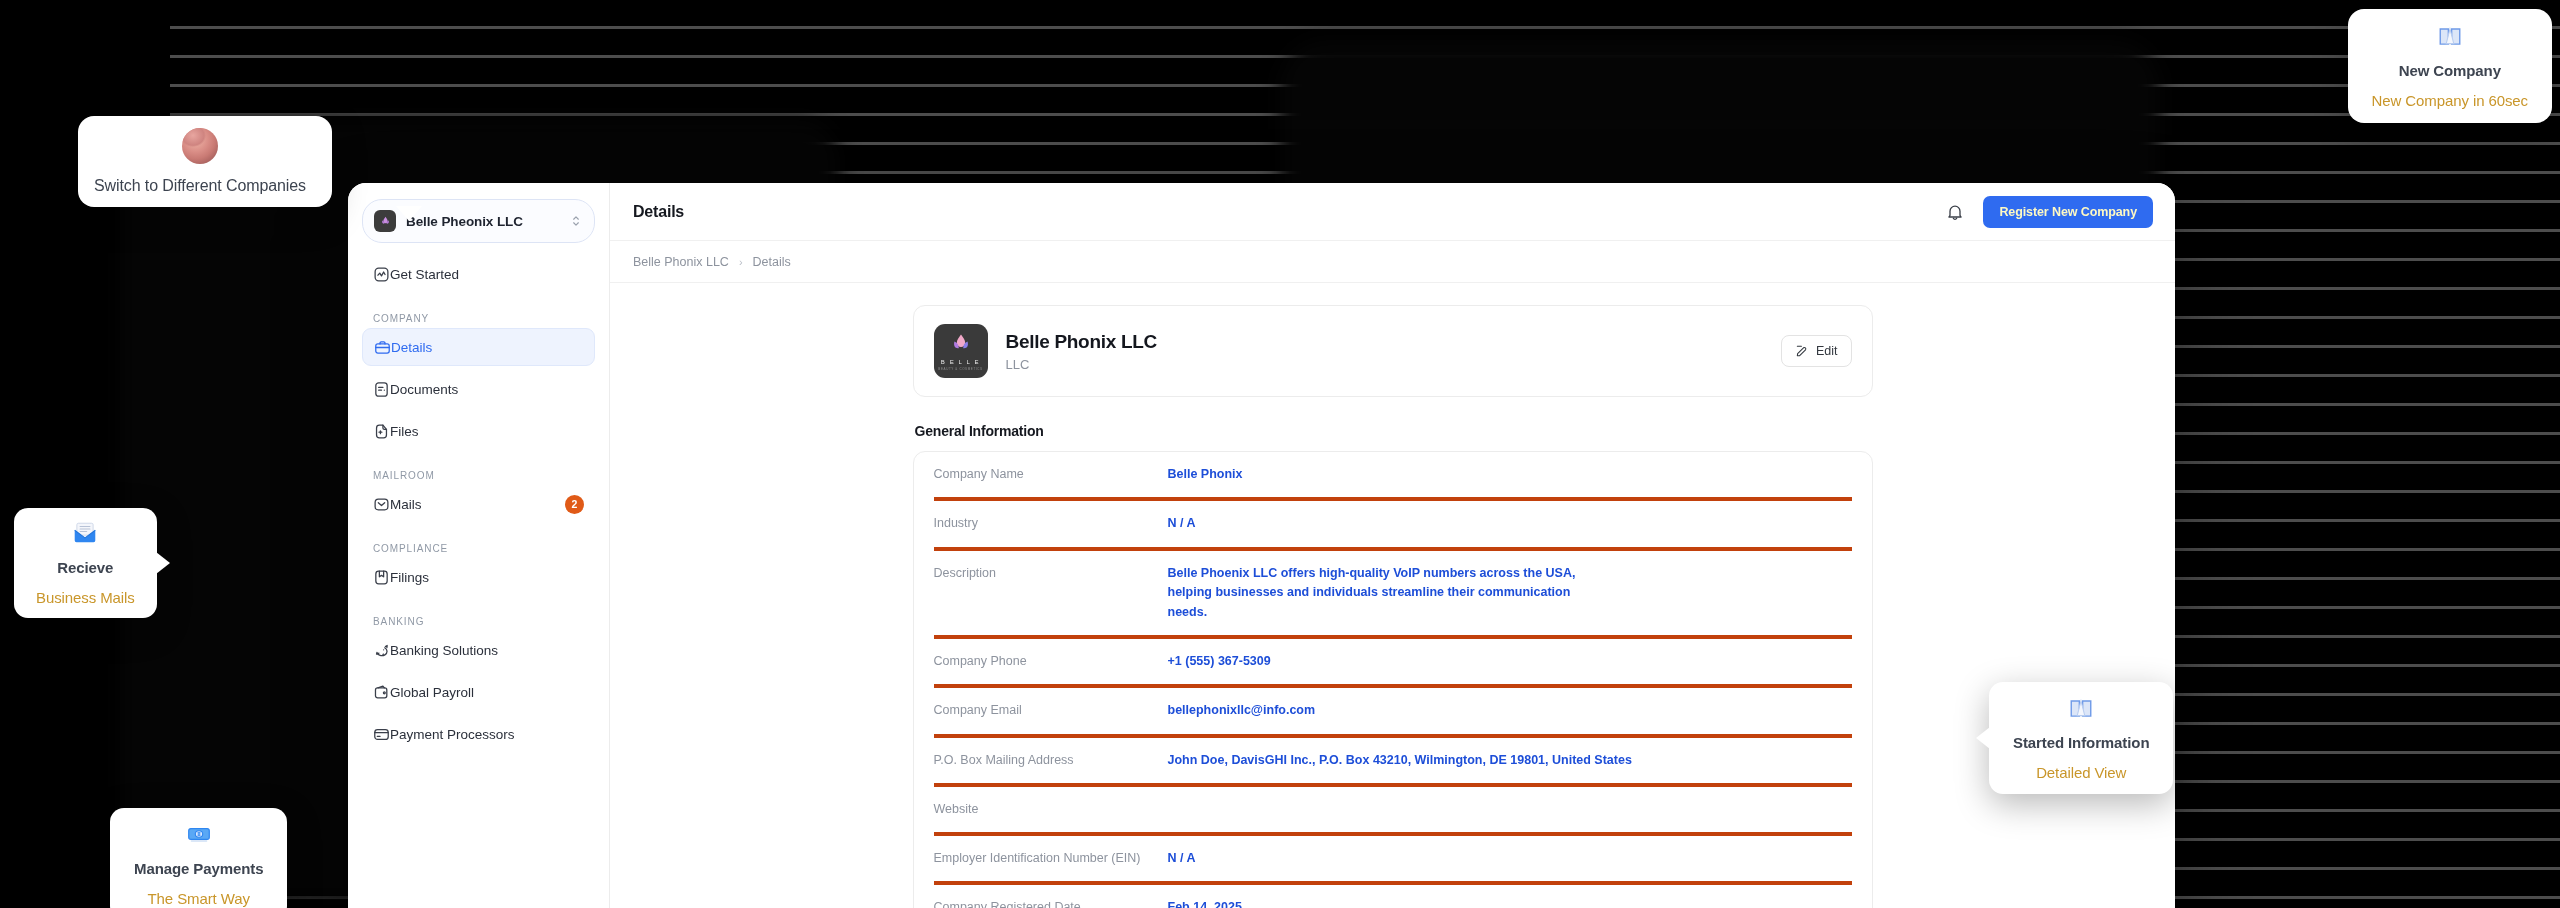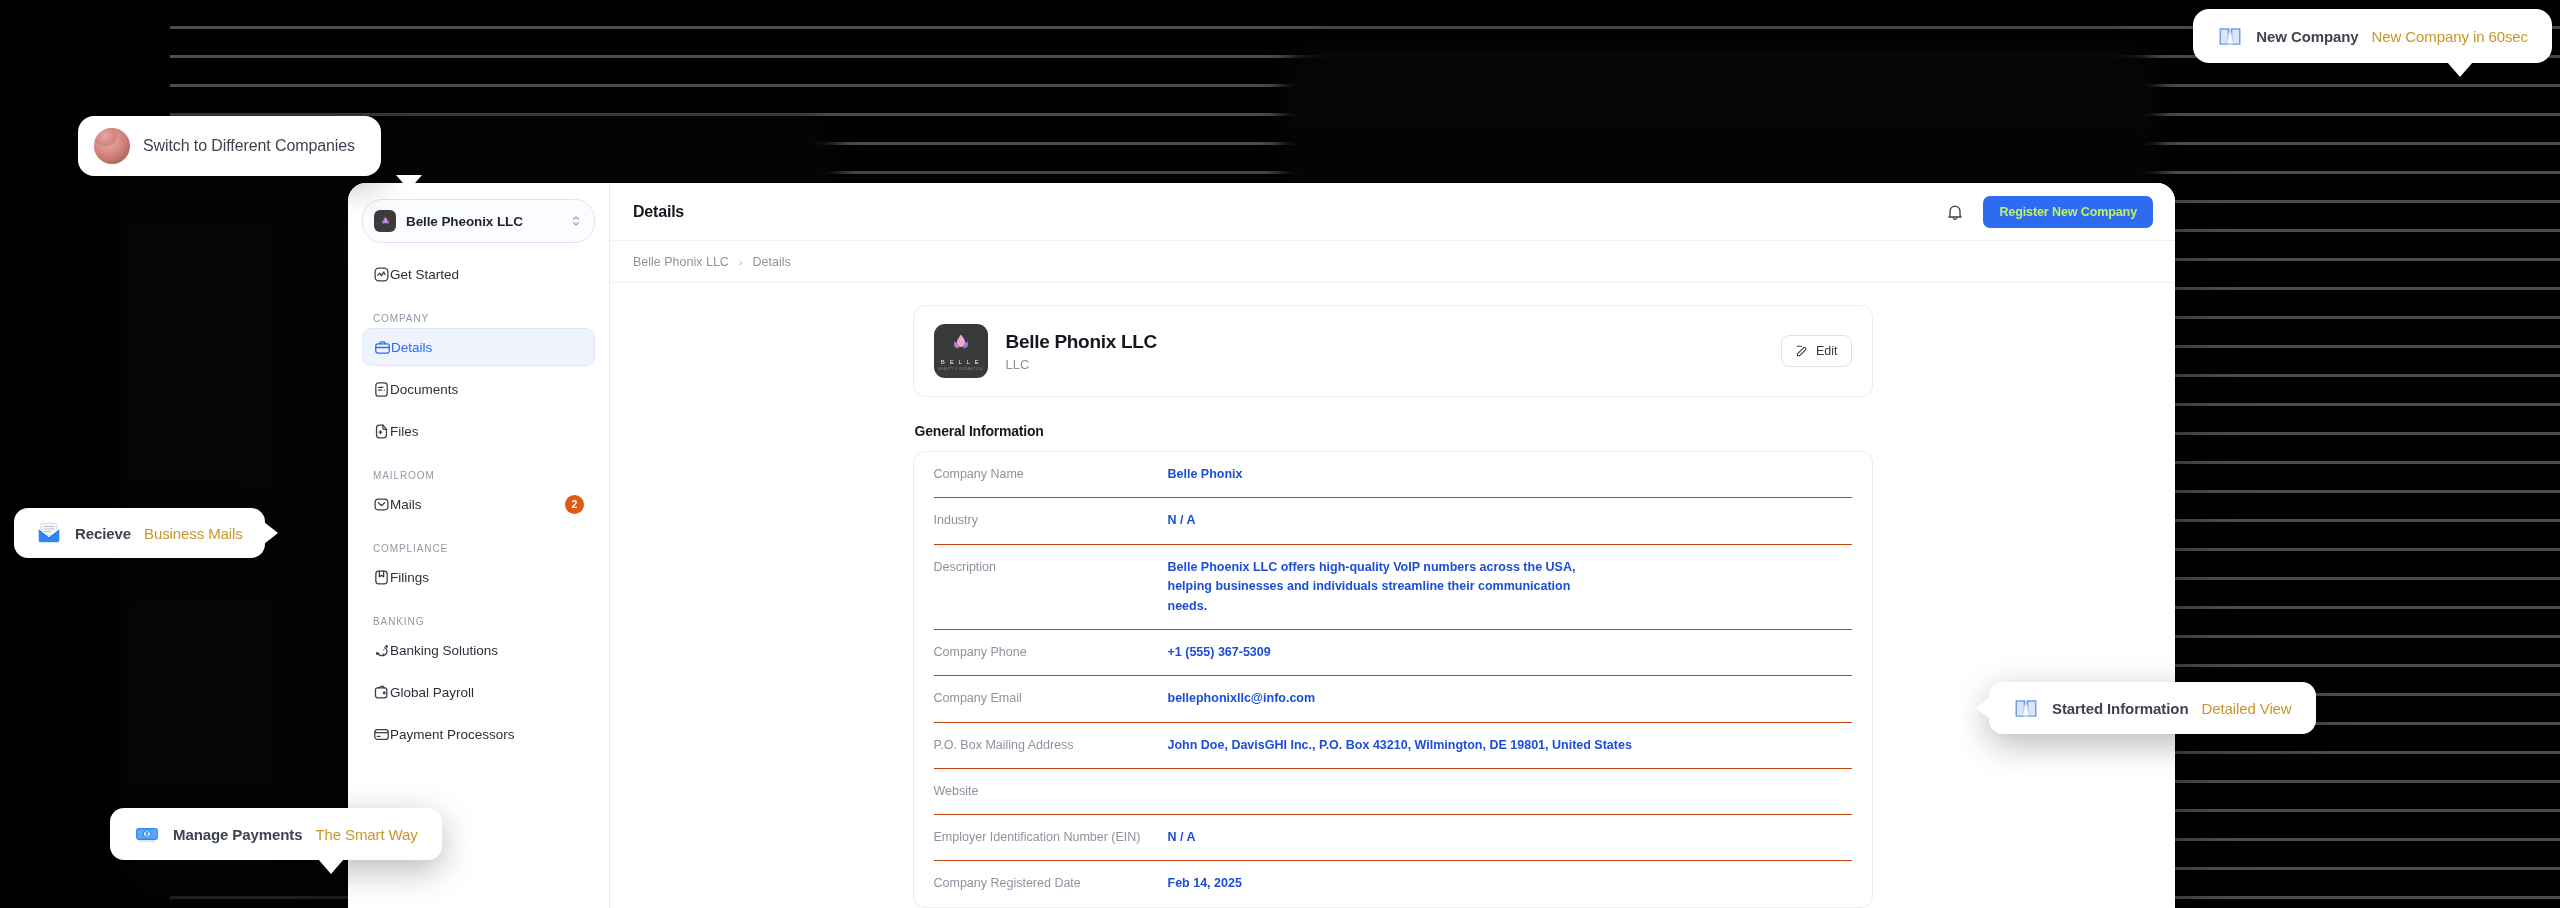--- a/index.html
+++ b/index.html
@@ -95,21 +95,21 @@
   .topbar {
     height: 58px; flex: 0 0 58px;
     display: flex; align-items: center; justify-content: space-between;
     padding: 0 22px 0 23px;
     border-bottom: 1px solid #f0f0f0;
   }
   .topbar-title { font-size: 16px; font-weight: 600; color: #15181f; letter-spacing: -.2px; }
   .topbar-right { display:flex; align-items:center; gap: 18px; }
   .bell { width: 20px; height: 20px; color: #3b4049; cursor:pointer; display:block; }
   .btn-primary {
-    background: #2f6bf0; color: #bef264; border: none;
+    background: #2f6bf0; color: #fef9c3; border: none;
     height: 32px; padding: 0 16px; border-radius: 7px;
     font-size: 12.5px; font-weight: 600; cursor: pointer;
     font-family: "Liberation Sans", sans-serif;
     letter-spacing: -.1px;
   }
   .crumbbar {
     height: 42px; flex: 0 0 42px;
     display:flex; align-items:center; gap: 10px;
     padding: 0 23px; border-bottom: 1px solid #f0f0f0;
     font-size: 12.5px; color: #8d939e;
@@ -139,34 +139,35 @@
     display:flex; align-items:center; gap:7px;
     height: 32px; padding: 0 13px; border-radius: 8px;
     border: 1px solid #e3e3e3; background: #fff;
     font-size: 12.5px; color: #33383f; cursor: pointer;
     font-family: "Liberation Sans", sans-serif;
   }
   .btn-ghost svg { width: 14px; height: 14px; display:block; }
 
   .section-title { font-size: 14px; font-weight: 600; color: #15181f; margin: 26px 0 12px 2px; letter-spacing:-.2px;}
   .info-card { border: 1px solid #ececec; border-radius: 12px; background: #fff; padding: 0 20px; }
-  .info-row { display: flex; align-items: flex-start; padding: 13px 0; border-bottom: 1px solid #c2410c; }
+  .info-row { display: flex; align-items: flex-start; padding: 13px 0; border-bottom: 4px solid #c2410c; }
   .info-row:last-child { border-bottom: none; }
   .info-label { flex: 0 0 210px; font-size: 12.5px; color: #8d939e; line-height: 1.5; }
   .info-value { flex: 1; font-size: 12.5px; color: #1d4ed8; font-weight: 600; line-height: 1.55; padding-left: 24px; }
 
   
   .callout {
     position: absolute;
     background: #fff;
     border-radius: 14px;
     display: flex; align-items: center; gap: 13px;
     padding: 13px 22px;
     box-shadow: 0 10px 34px rgba(0,0,0,.28);
     white-space: nowrap;
+    flex-direction: column;
   }
   .callout .c-title { font-size: 15px; font-weight: 700; color: #3d4450; letter-spacing:-.1px; }
   .callout .c-sub  { font-size: 15px; font-weight: 400; color: #c9962a; letter-spacing:-.1px; }
   .callout .c-plain{ font-size: 16px; font-weight: 400; color: #3d4450; letter-spacing:-.1px; }
   .callout .c-ico  { width: 26px; height: 26px; flex: 0 0 26px; display:block; }
   .tail {
     position: absolute; width: 0; height: 0;
   }
   .tail.down  { border-left: 13px solid transparent; border-right: 13px solid transparent; border-top: 15px solid #fff; bottom: -14px; }
   .tail.right { border-top: 11px solid transparent; border-bottom: 11px solid transparent; border-left: 14px solid #fff; right: -13px; top: 50%; margin-top:-11px; }

